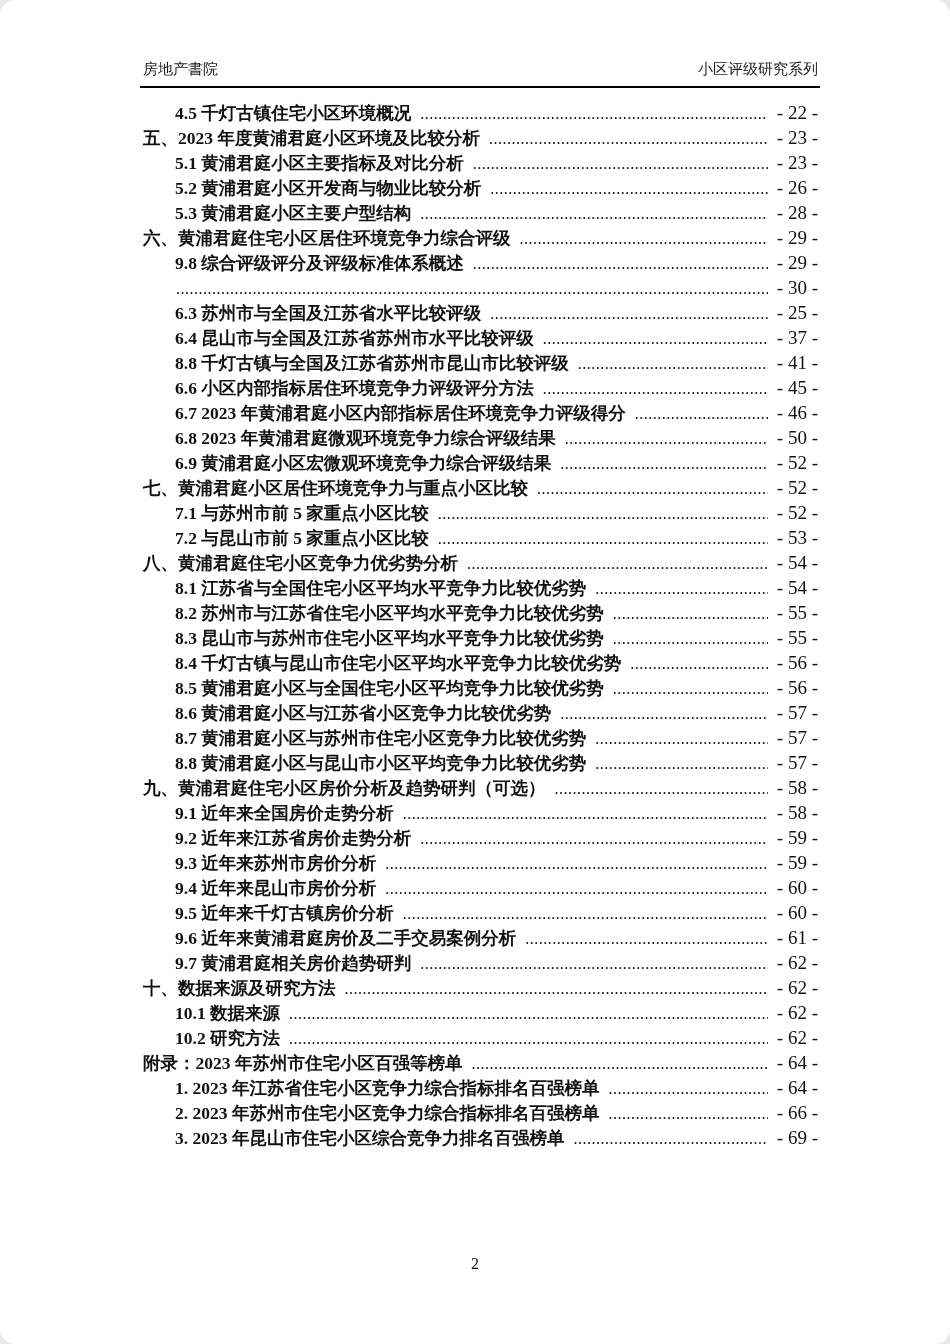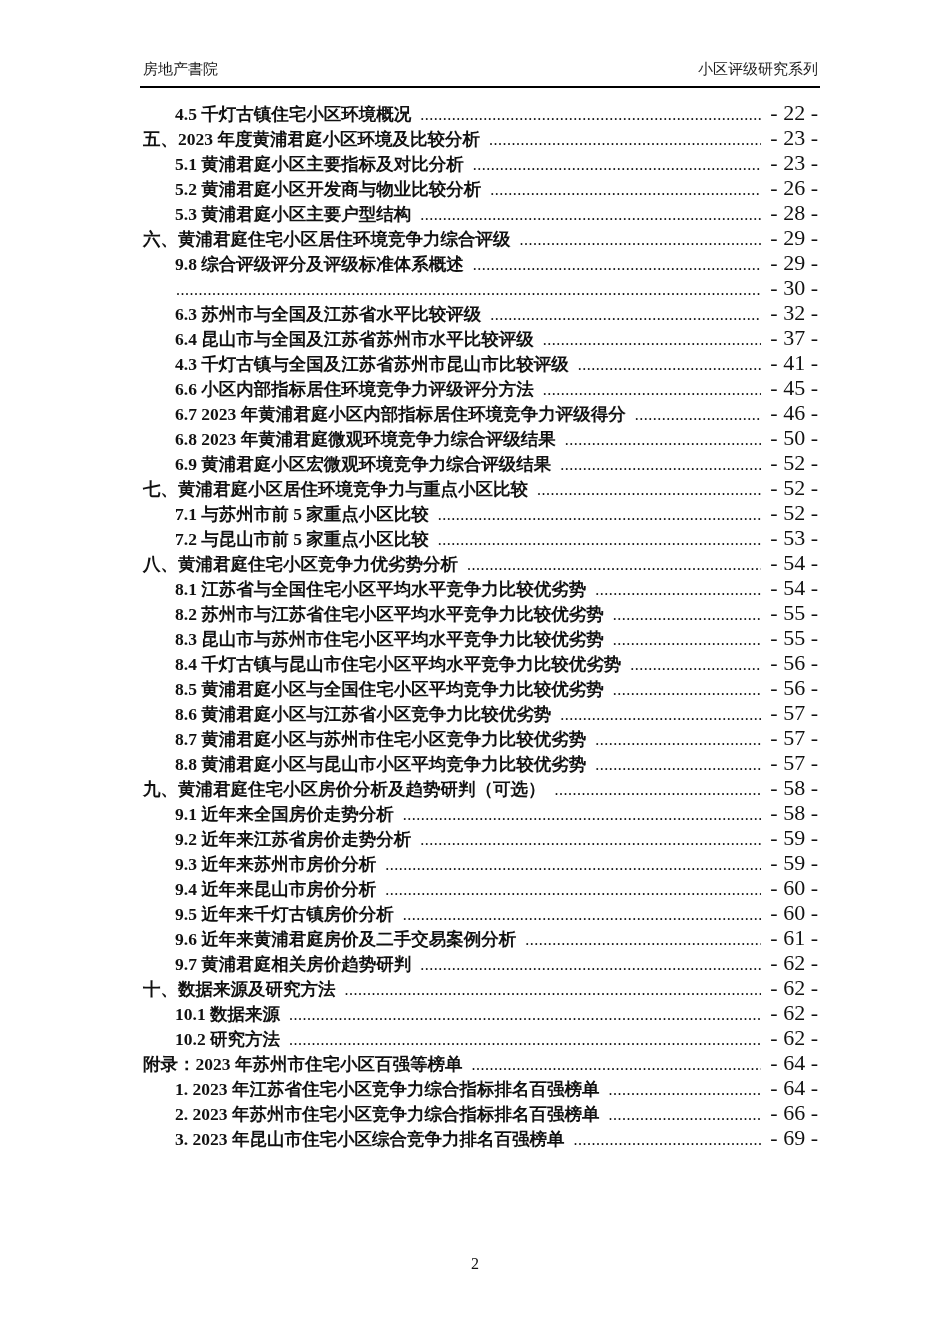--- a/index.html
+++ b/index.html
@@ -6,20 +6,21 @@
   html, body { background: #e8e8e8; }
   body { font-family: "Liberation Serif", serif; }
   .page {
     position: relative;
     width: 950px;
     height: 1344px;
     margin: 0 auto;
     background: #ffffff;
     color: #111111;
     overflow: hidden;
+    border-radius: 15px;
   }
   .header {
     position: absolute;
     left: 143px;
     right: 132px;
     top: 60px;
     display: flex;
     justify-content: space-between;
     align-items: baseline;
     font-family: "Liberation Sans", sans-serif;
@@ -64,21 +65,21 @@
     margin: 0 1px;
   }
   .toc-dots::after {
     content: "..............................................................................................................................................................................";
     letter-spacing: 0.5px;
   }
   .toc-page {
     flex: 0 0 auto;
     font-weight: normal;
     white-space: pre;
-    font-size: 22px;
+    font-size: 19px;
   }
   .footer {
     position: absolute;
     left: 0;
     right: 0;
     top: 1255px;
     text-align: center;
     font-size: 16px;
     color: #111111;
   }
@@ -131,29 +132,29 @@
         <span class="toc-dots"></span>
         <span class="toc-page">- 29 -</span>
       </div>
       <div class="toc-row lvl2">
         <span class="toc-dots"></span>
         <span class="toc-page">- 30 -</span>
       </div>
       <div class="toc-row lvl2">
         <span class="toc-label">6.3 苏州市与全国及江苏省水平比较评级</span>
         <span class="toc-dots"></span>
-        <span class="toc-page">- 32 -</span>
+        <span class="toc-page">- 25 -</span>
       </div>
       <div class="toc-row lvl2">
         <span class="toc-label">6.4 昆山市与全国及江苏省苏州市水平比较评级</span>
         <span class="toc-dots"></span>
         <span class="toc-page">- 37 -</span>
       </div>
       <div class="toc-row lvl2">
-        <span class="toc-label">4.3 千灯古镇与全国及江苏省苏州市昆山市比较评级</span>
+        <span class="toc-label">8.8 千灯古镇与全国及江苏省苏州市昆山市比较评级</span>
         <span class="toc-dots"></span>
         <span class="toc-page">- 41 -</span>
       </div>
       <div class="toc-row lvl2">
         <span class="toc-label">6.6 小区内部指标居住环境竞争力评级评分方法</span>
         <span class="toc-dots"></span>
         <span class="toc-page">- 45 -</span>
       </div>
       <div class="toc-row lvl2">
         <span class="toc-label">6.7 2023 年黄浦君庭小区内部指标居住环境竞争力评级得分</span>

